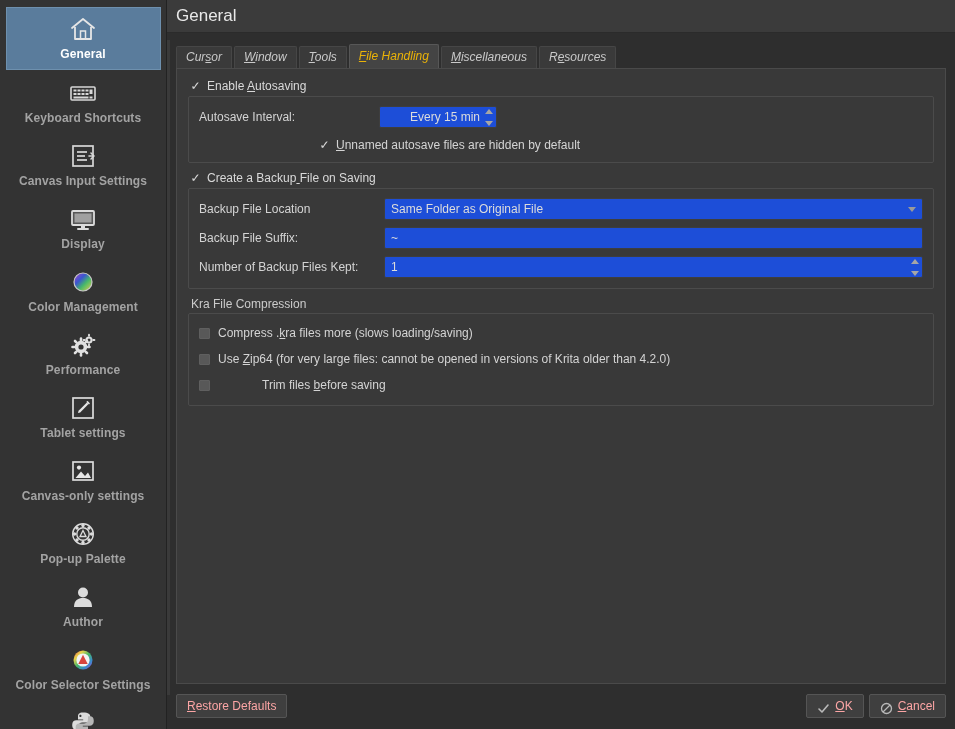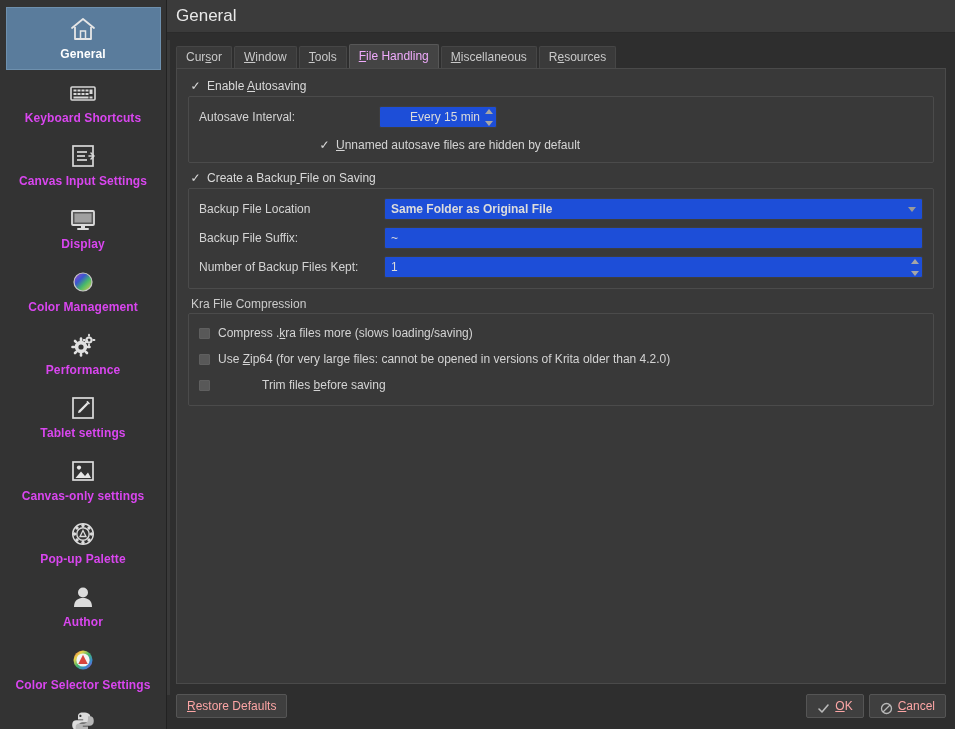--- a/index.html
+++ b/index.html
@@ -27,21 +27,21 @@
     border-right: 1px solid #222;
     padding-top: 7px;
     overflow: hidden;
     flex: 0 0 167px;
   }
   .side-item {
     width: 155px;
     margin: 0 auto 2px auto;
     padding: 6px 2px 7px 2px;
     text-align: center;
-    color: #d946ef;
+    color: #a3a3a3;
     cursor: pointer;
   }
   .side-item.selected {
     background: #5a7c9c;
     border: 1px solid #6e90ae;
     color: #ffffff;
   }
   .side-label {
     display: block;
     font-size: 12px;
@@ -78,39 +78,40 @@
     color: #e8e8e8;
   }
 
   
   #tabstrip {
     position: relative;
     height: 24px;
     margin: 11px 0 0 9px;
     display: flex;
     align-items: flex-end;
+    font-style: italic;
   }
   .tab {
     height: 22px;
     line-height: 21px;
     padding: 0 9px;
     background: #3a3a3a;
     border: 1px solid #464646;
     border-bottom: none;
     color: #c9c9c9;
     font-size: 12px;
     margin-right: 2px;
     border-radius: 2px 2px 0 0;
     cursor: pointer;
     white-space: nowrap;
   }
   .tab.active {
     background: #444444;
     border-color: #575757;
-    color: #f0abfc;
+    color: #eab308;
     height: 24px;
     line-height: 23px;
   }
   .mn { text-decoration: underline; }
 
   
   #tabpanel {
     position: absolute;
     left: 9px; right: 9px;
     top: 68px; bottom: 45px;
@@ -183,21 +184,20 @@
     height: 22px;
     color: #dcdcdc;
     font-size: 12px;
     display: flex;
     align-items: center;
     padding: 0 6px;
   }
   .combo {
     justify-content: space-between;
     cursor: pointer;
-    font-weight: bold;
   }
   .caret {
     width: 0; height: 0;
     border-left: 4px solid transparent;
     border-right: 4px solid transparent;
     border-top: 5px solid #9a9a9a;
   }
   .spin {
     position: relative;
     padding-right: 16px;

